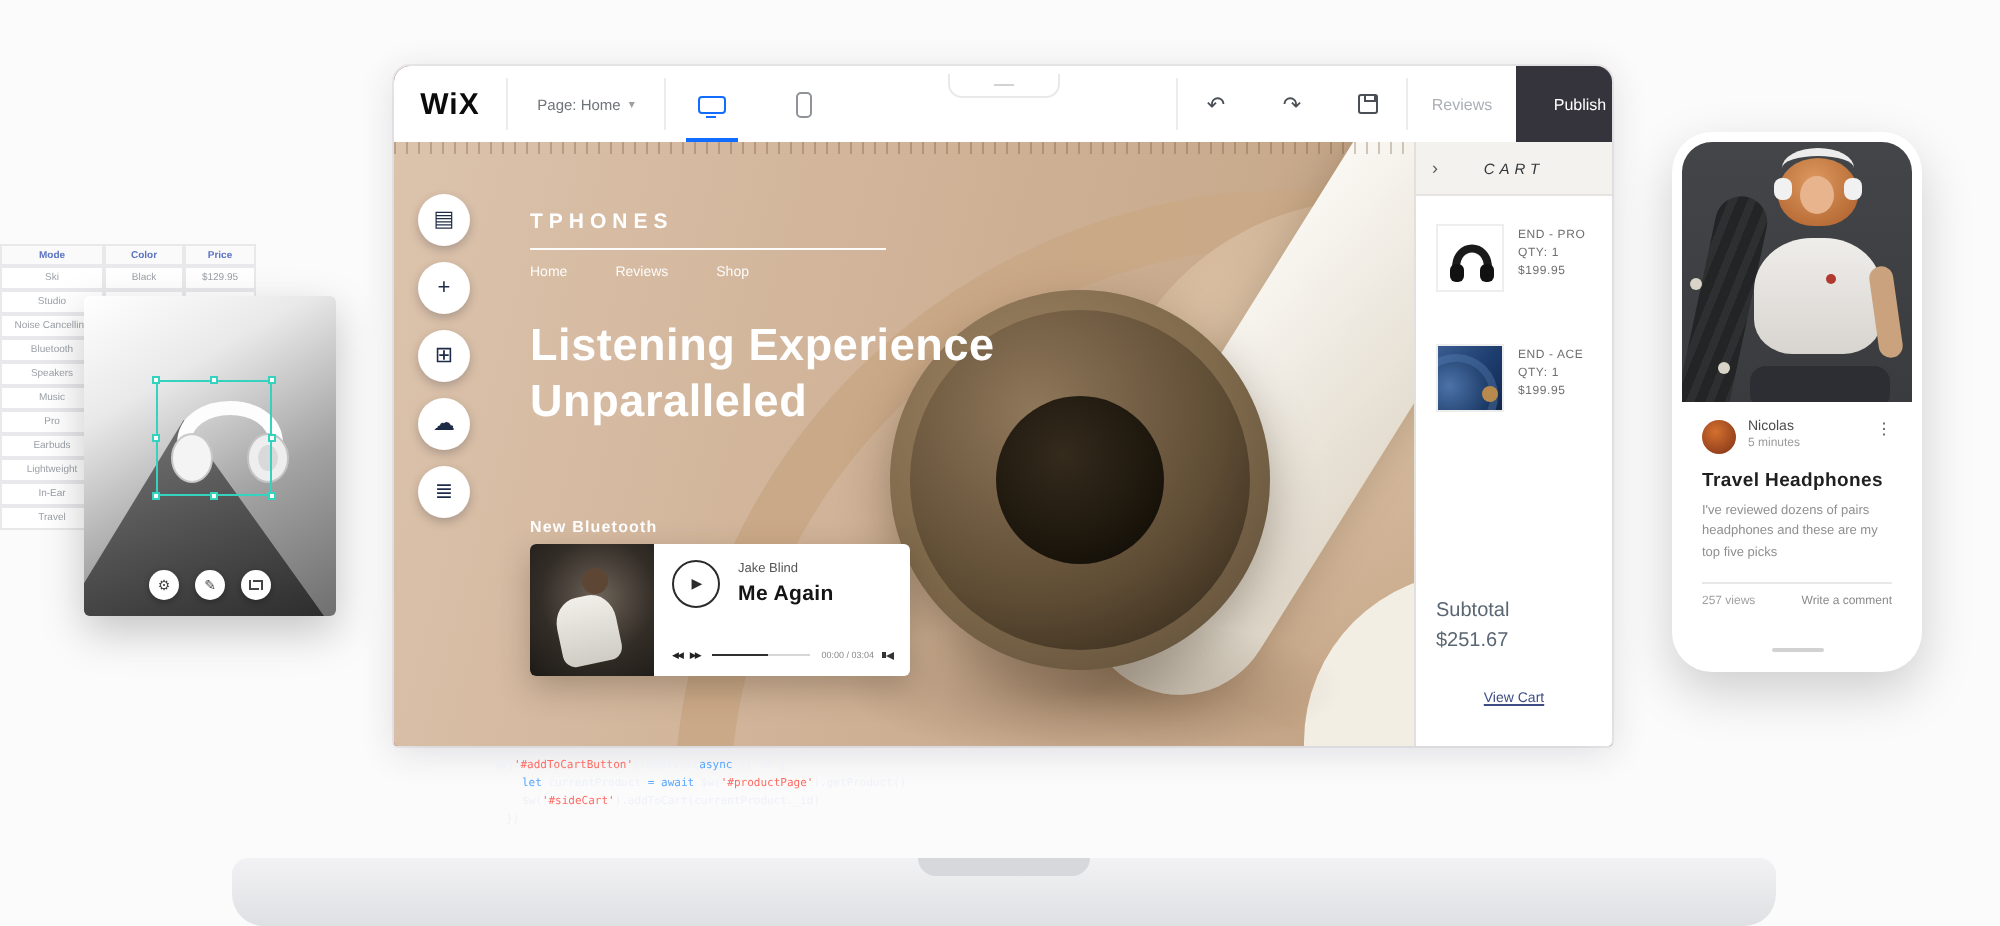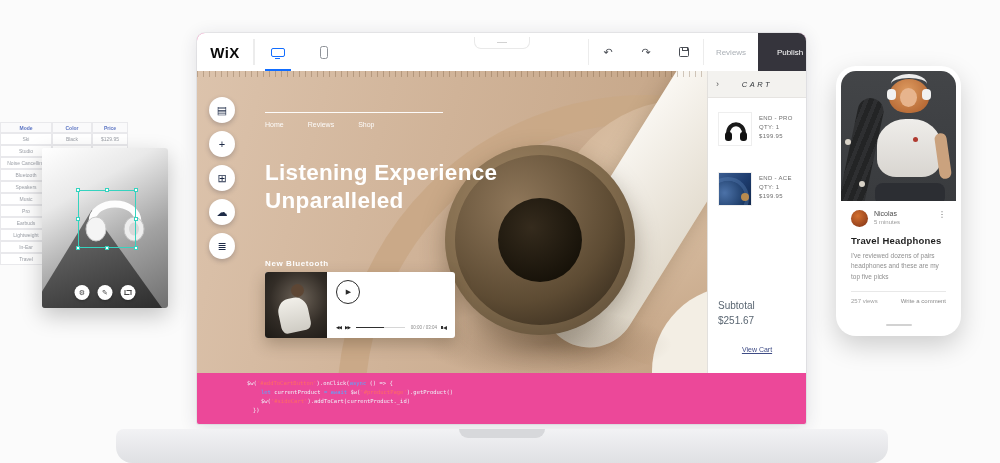--- a/index.html
+++ b/index.html
@@ -12,22 +12,22 @@
     background:linear-gradient(#f2f2f4,#dfe0e3); border-radius:8px 8px 16px 16px; }
   .laptop-notch { position:absolute; left:50%; top:0; transform:translateX(-50%); width:86px; height:9px;
     background:#d7d8db; border-radius:0 0 10px 10px; }
 
   
   .code-block { position:absolute; left:247px; top:379px; z-index:5;
     font-family:"DejaVu Sans Mono", monospace; font-size:5.5px; line-height:9px; white-space:pre; }
   .tk-p { color:#eef1f8; } .tk-s { color:#ff6b64; } .tk-k { color:#57a8ff; }
 
   
-  .editor { position:absolute; left:197px; top:33px; width:609px; height:391px; z-index:3;
-    background:#ec4899; border-radius:8px 8px 2px 2px; box-shadow:0 3px 18px rgba(40,40,70,.14), 0 0 0 1px #ededee; overflow:hidden; }
+  .editor { position:absolute; left:197px; top:33px; width:609px; height:340px; z-index:3;
+    background:#7f1d1d; border-radius:8px 8px 2px 2px; box-shadow:0 3px 18px rgba(40,40,70,.14), 0 0 0 1px #ededee; overflow:hidden; }
   .topbar { position:relative; height:38px; display:flex; align-items:stretch; background:#fff; }
   .logo { width:56px; display:flex; align-items:center; justify-content:center; font-size:15px; font-weight:800; color:#0b0b0b; letter-spacing:.5px; }
   .sep { width:1px; background:#ececec; margin:6px 0; }
   .page-select { width:78px; display:flex; align-items:center; justify-content:center; gap:4px; font-size:7.5px; color:#6f737a; }
   .chev { font-size:6px; color:#9a9ea5; }
   .device-group { display:flex; align-items:stretch; }
   .device { position:relative; width:46px; display:flex; align-items:center; justify-content:center; }
   .ic-desktop { width:14px; height:9px; border:1.5px solid #116dff; border-radius:2px; position:relative; }
   .ic-desktop::after { content:""; position:absolute; left:3px; bottom:-3.5px; width:5px; height:1.5px; background:#116dff; }
   .active-underline { position:absolute; left:10px; right:10px; bottom:0; height:2px; background:#116dff; }
@@ -191,20 +191,24 @@
   </div>
 
   <div class="editor">
     <div class="notch-tab">
       <span class="notch-dash"></span>
     </div>
 
     <div class="topbar">
       <div class="logo">WiX</div>
       <div class="sep"></div>
+      <div class="page-select">
+        <span>Page: Home</span>
+        <span class="chev">▾</span>
+      </div>
       <div class="sep"></div>
       <div class="device-group">
         <div class="device">
           <span class="ic-desktop"></span>
           <span class="active-underline"></span>
         </div>
         <div class="device">
           <span class="ic-mobile"></span>
         </div>
       </div>
@@ -250,20 +254,21 @@
             </div>
             <div class="fab">
               <span class="fab-ic">☁</span>
             </div>
             <div class="fab">
               <span class="fab-ic">≣</span>
             </div>
           </div>
 
         <div class="site-header">
+          <div class="brand">TPHONES</div>
           <div class="brand-rule"></div>
           <div class="site-nav">
               <span class="nav-link">Home</span>
               <span class="nav-link">Reviews</span>
               <span class="nav-link">Shop</span>
             </div>
         </div>
 
         <div class="headline">
           <div>Listening Experience</div>
@@ -273,20 +278,24 @@
         <div class="new-arrivals">New Bluetooth</div>
 
         <div class="player">
           <div class="pl-photo">
             <div class="pl-head"></div>
             <div class="pl-shirt"></div>
           </div>
           <div class="pl-main">
             <div class="play-btn">
               <span class="play-glyph">▶</span>
+            </div>
+            <div class="track-info">
+              <div class="artist">Jake Blind</div>
+              <div class="track">Me Again</div>
             </div>
             <div class="controls">
               <span class="tr-btn">◀◀</span>
               <span class="tr-btn">▶▶</span>
               <span class="pg">
                   <span class="pg-done"></span>
                 </span>
               <span class="pl-time">00:00 / 03:04</span>
               <span class="ic-vol">
                   <i class="vol-box"></i>

